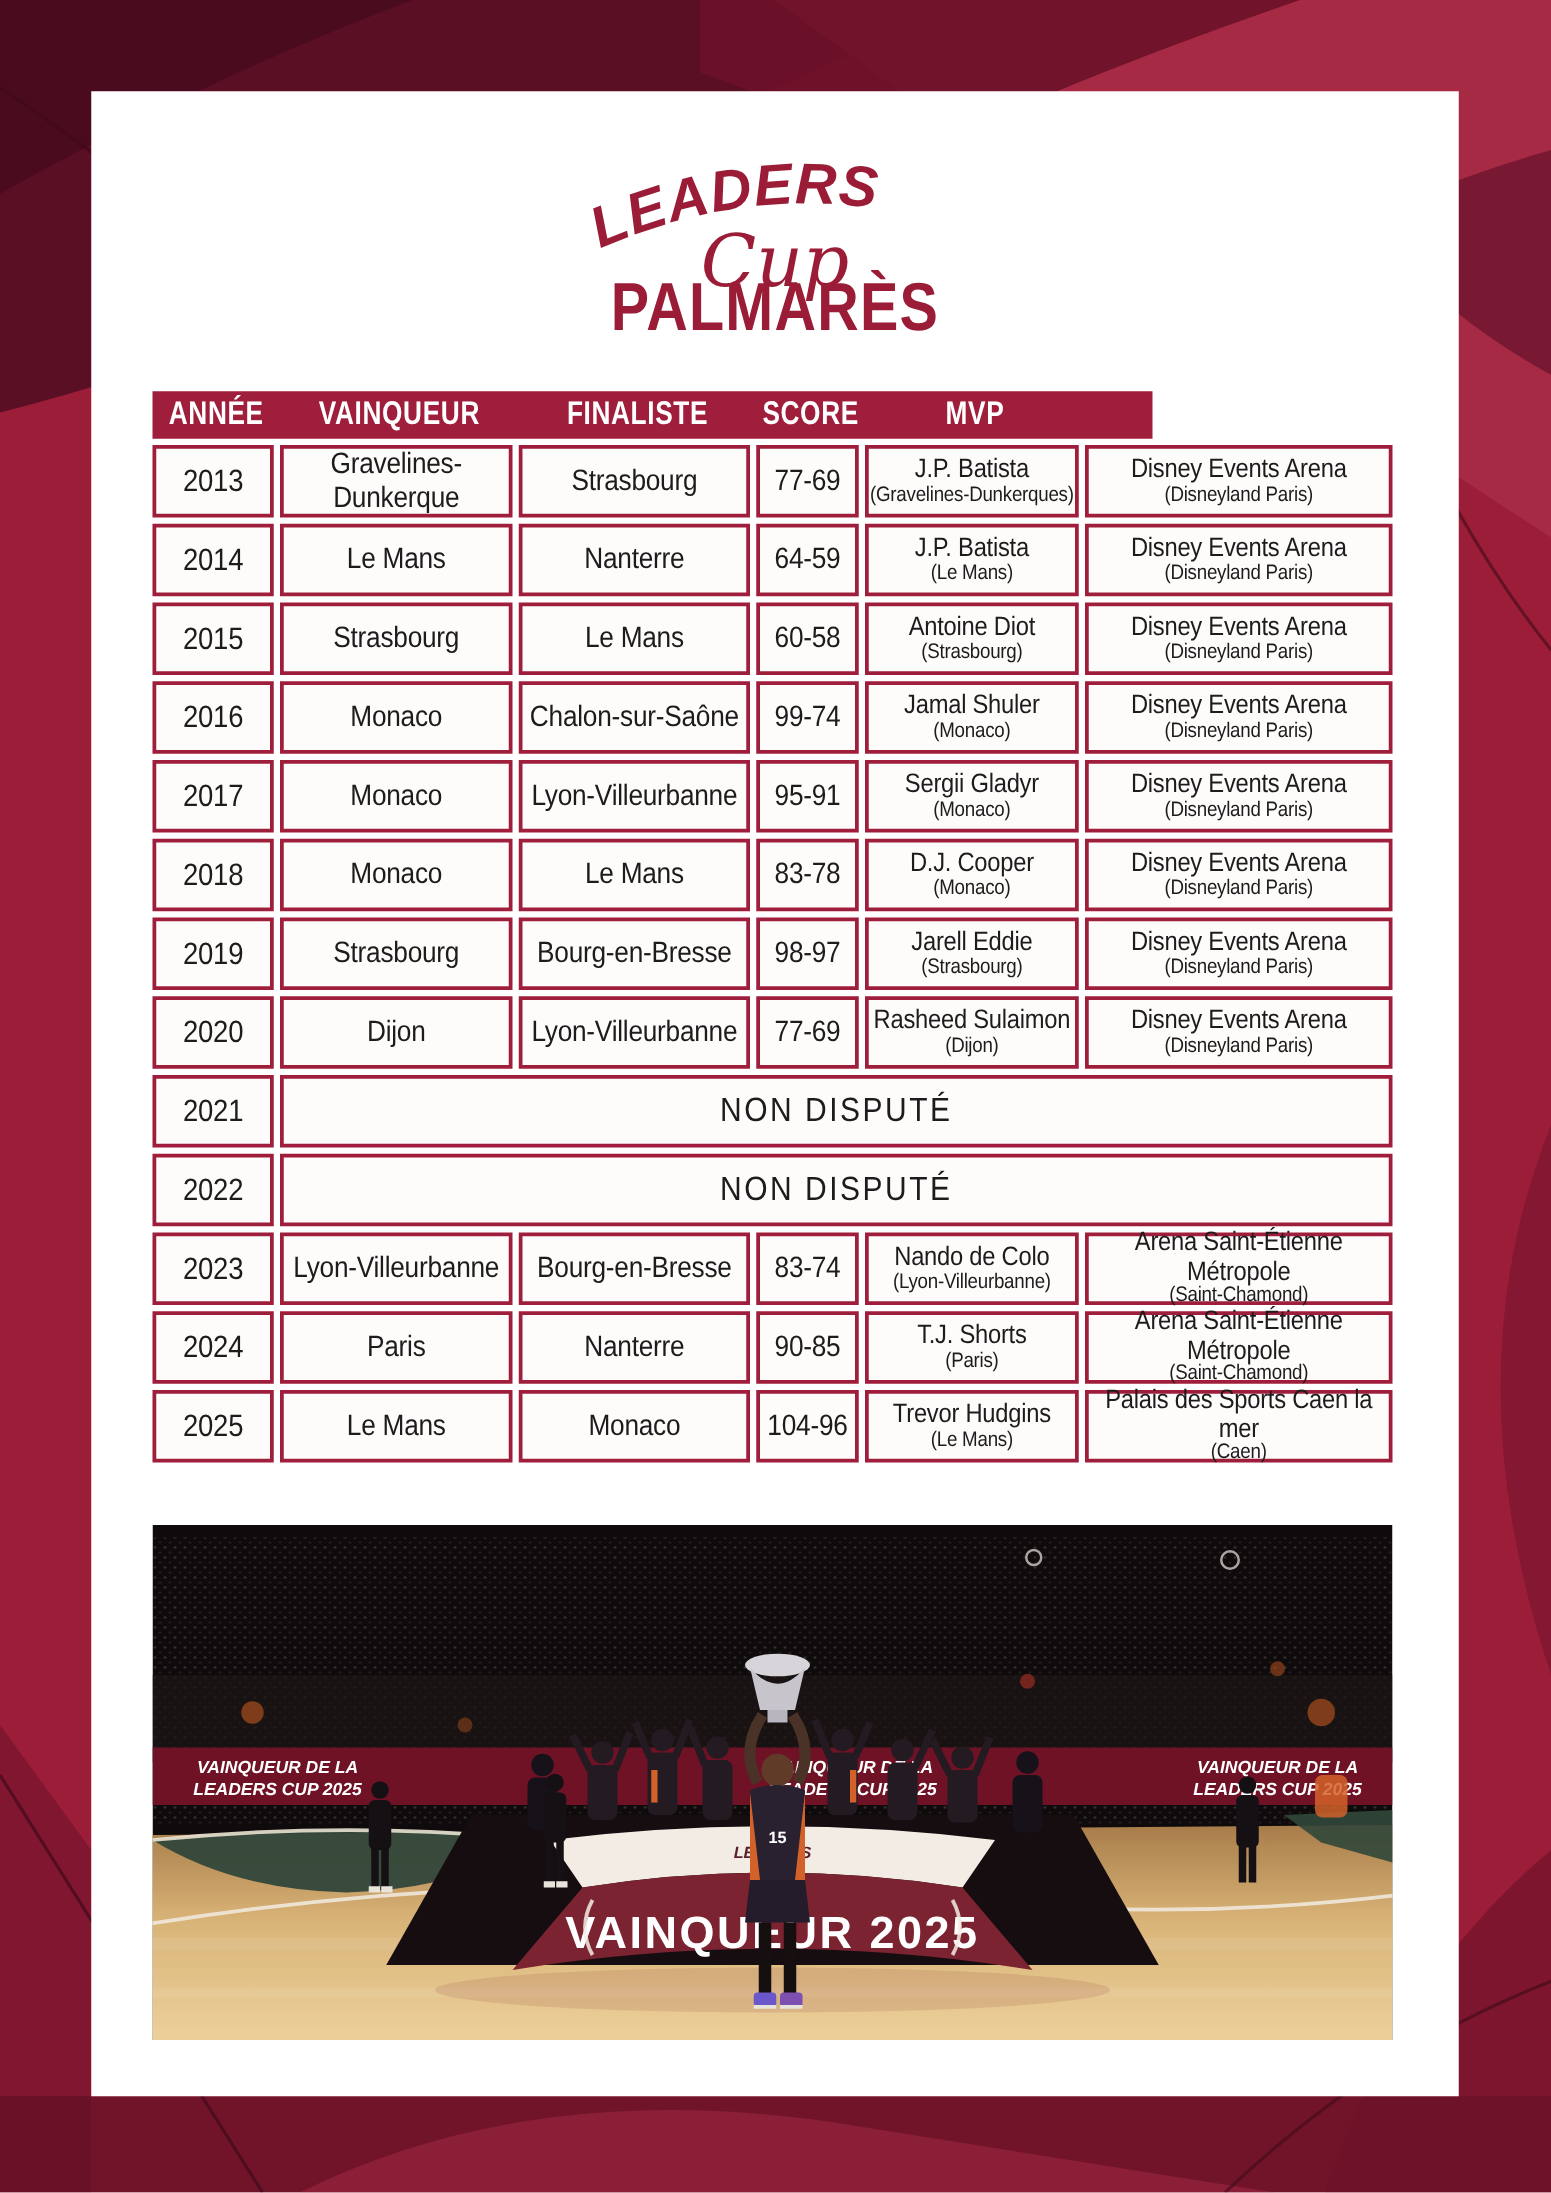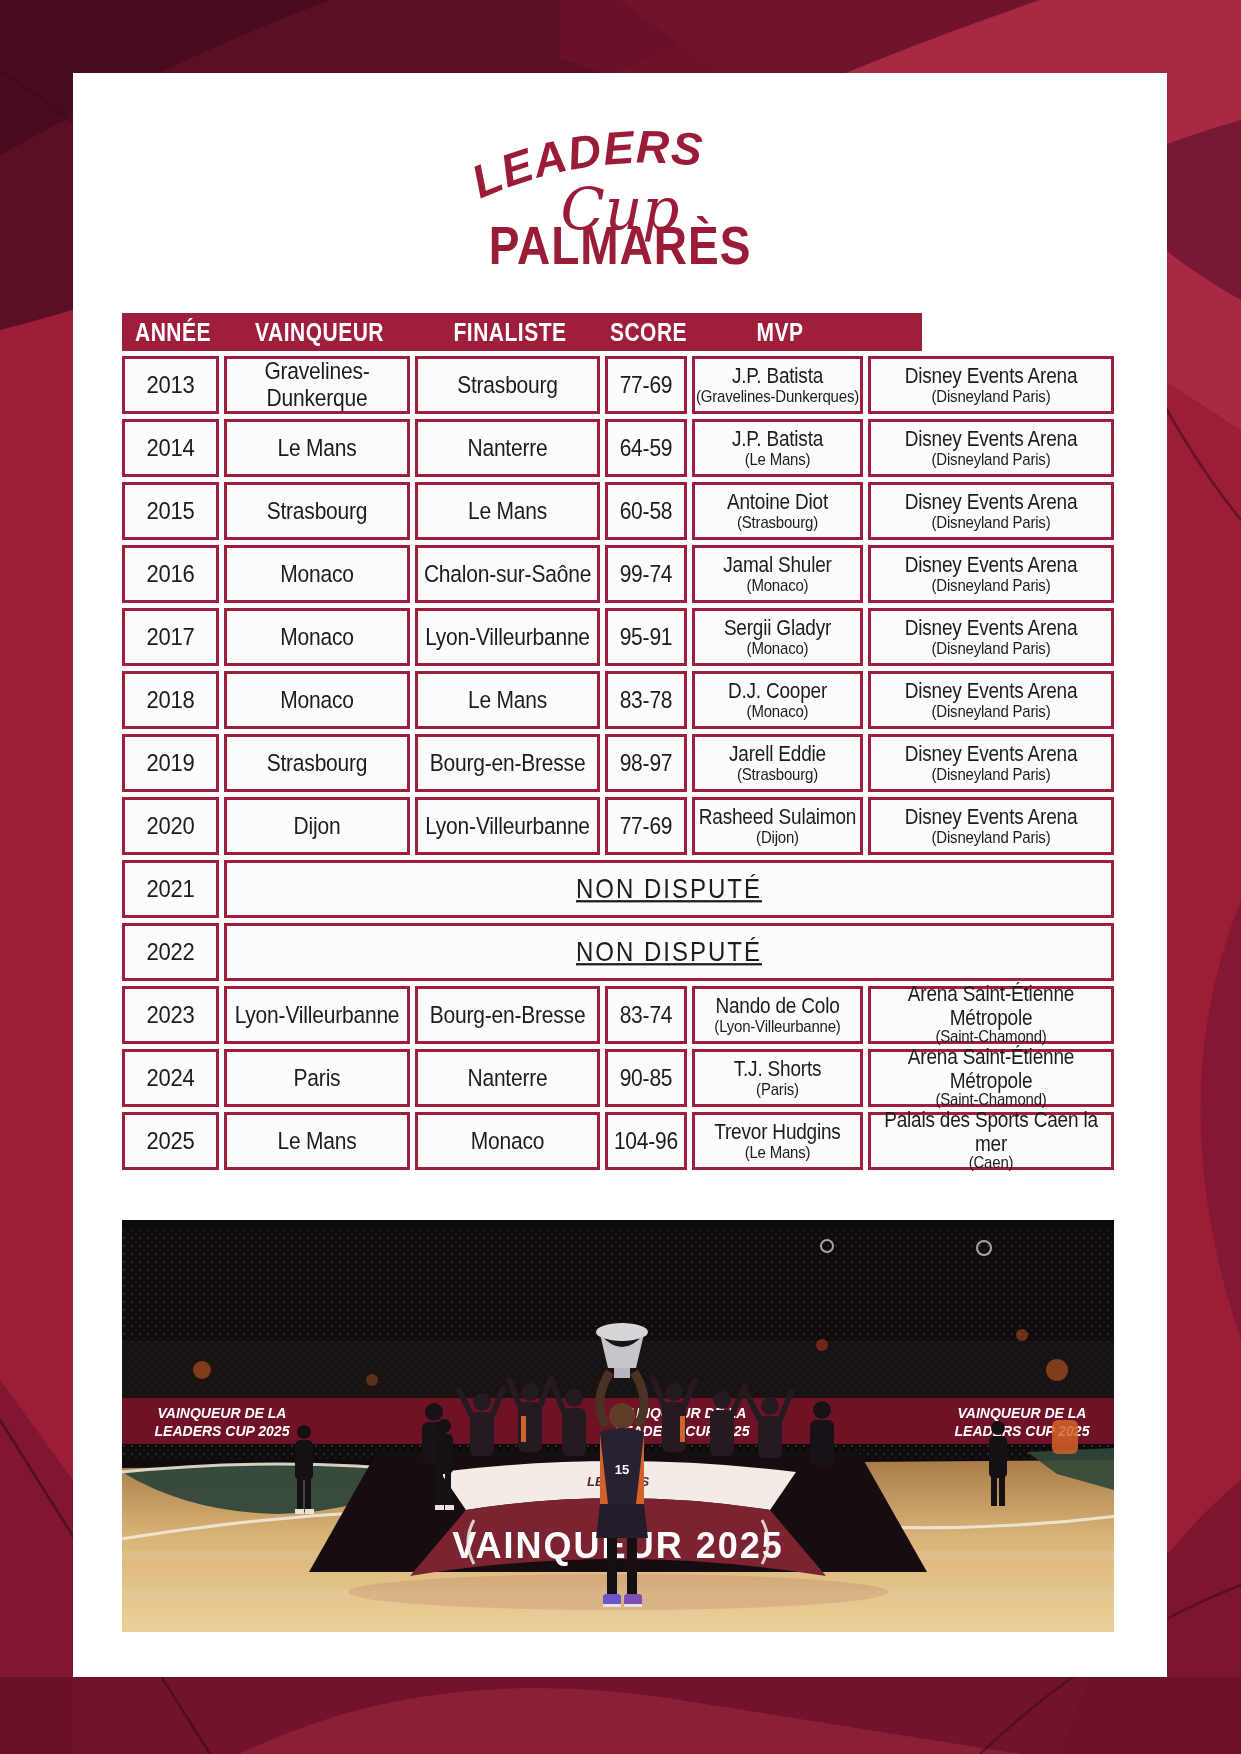--- a/index.html
+++ b/index.html
@@ -24,21 +24,21 @@
   .tbody{display:grid;grid-template-columns:97px 186px 185px 82px 171px 246px;
          gap:5px;margin-top:5px;grid-auto-rows:58px;}
   .trow{display:contents;}
   .cell{background:#fdfcfb;border:3px solid #9e1e3c;display:flex;flex-direction:column;
         align-items:center;justify-content:center;color:#1d1b1b;text-align:center;line-height:1.12;}
   .cond{display:inline-block;transform:scaleY(1.12);transform-origin:center;letter-spacing:-0.2px;}
   .c-year .cond{font-size:22px;}
   .c-winner .cond,.c-finalist .cond,.c-score .cond{font-size:21px;}
   .c-mvp .main,.c-venue .main{font-size:19px;}
   .c-mvp .sub,.c-venue .sub{font-size:15px;margin-top:1px;}
-  .c-np{grid-column:2/7;text-decoration:underline;}
+  .c-np{grid-column:2/7;}
   .c-np .cond{font-size:24px;letter-spacing:2px;}
 
   
   .photo{position:absolute;left:49px;top:1147px;width:992px;height:412px;}
 </style>
 </head>
 <body>
 <div class="page">
 
   <svg class="bg" viewBox="0 0 1241 1754" aria-hidden="true">

